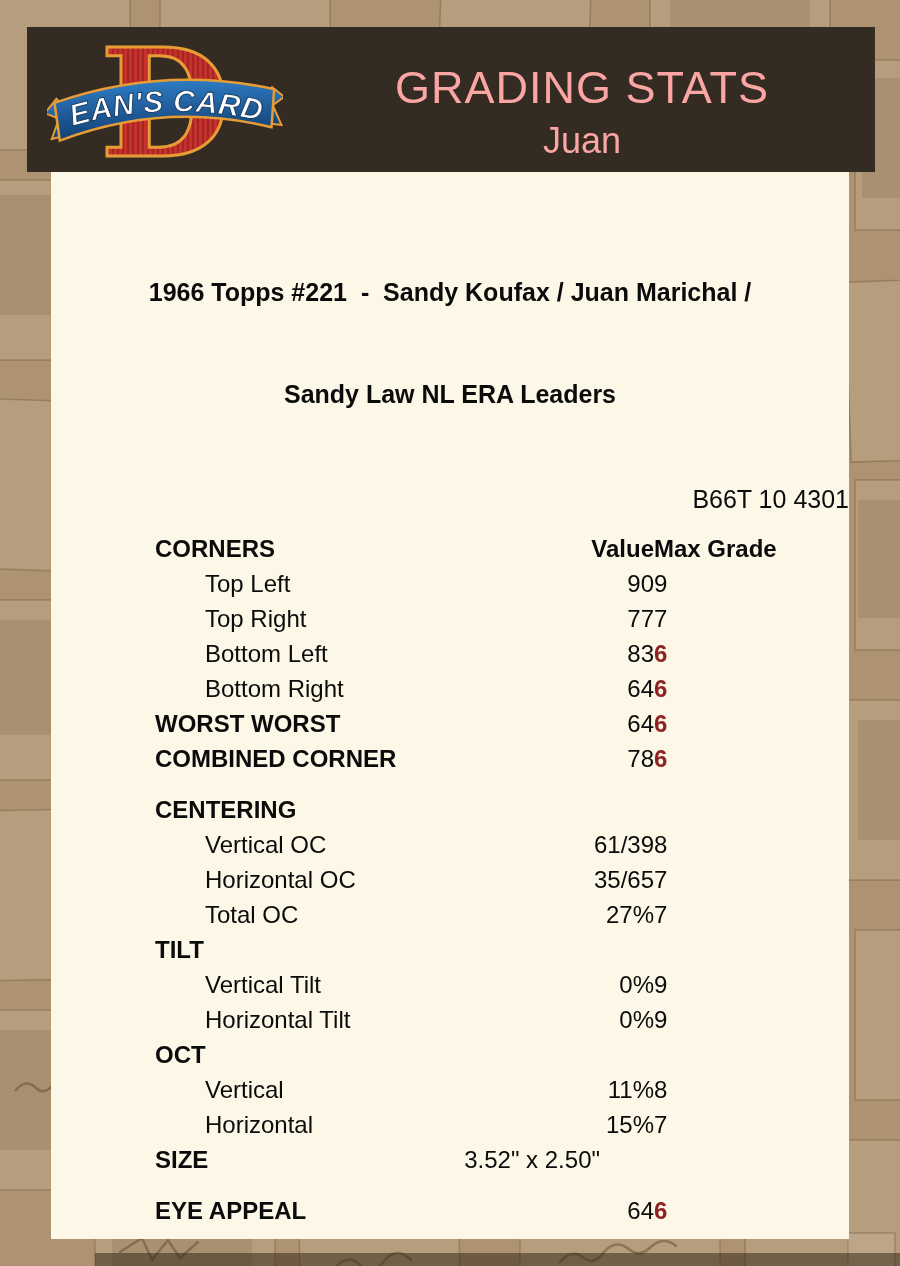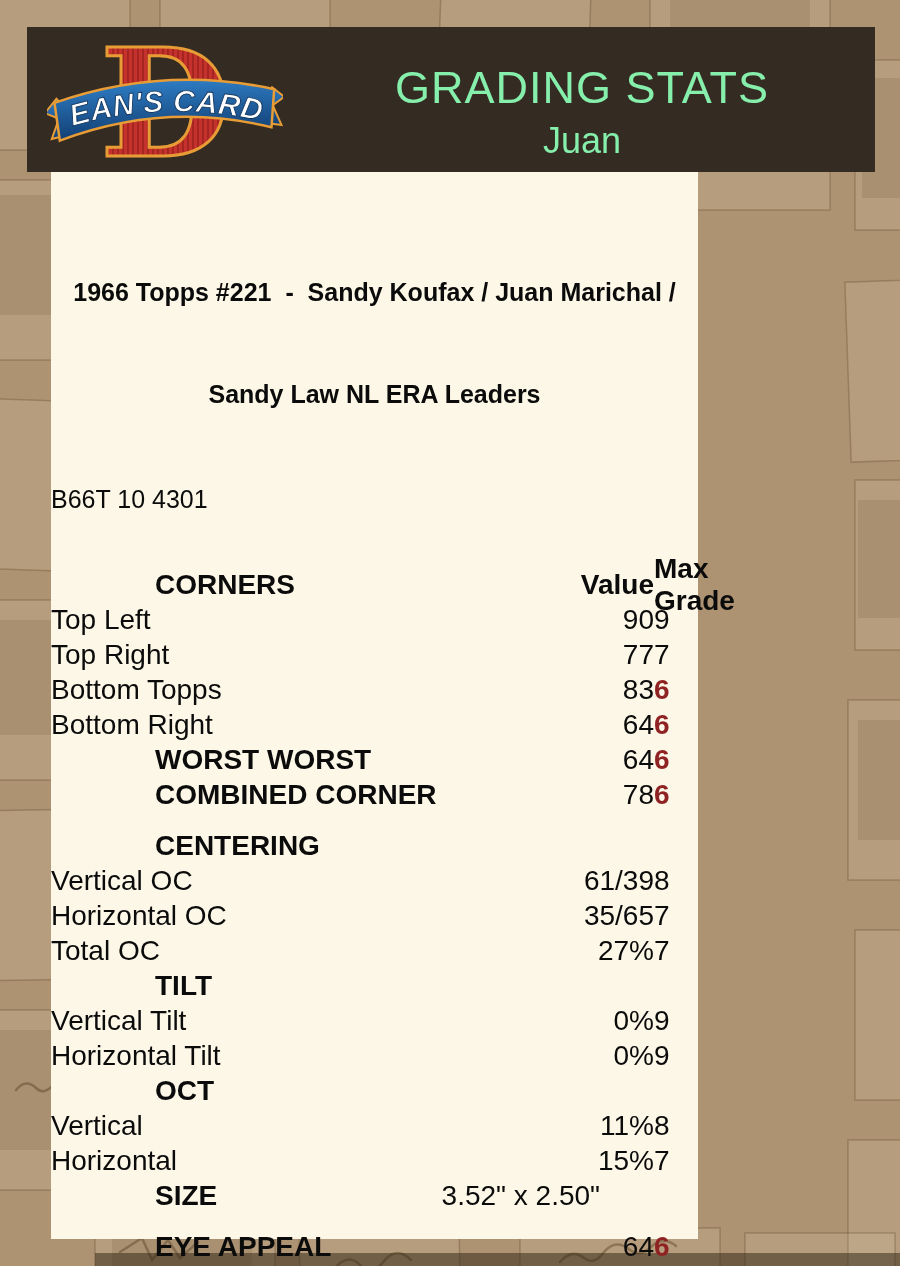--- a/index.html
+++ b/index.html
@@ -12,37 +12,37 @@
   
   .bg-art { position:absolute; left:0; top:0; width:900px; height:1266px; }
 
   
   .topbar {
     position:absolute; left:27px; top:27px; width:848px; height:145px;
     background:#342b22;
   }
   .titles {
     position:absolute; left:320px; top:0; width:470px; height:145px;
-    text-align:center; color:#86efac;
+    text-align:center; color:#fca5a5;
   }
   .main-title { margin-top:36px; font-size:45px; line-height:50px; letter-spacing:1px; font-weight:400; }
   .sub-title  { margin-top:6px; font-size:36px; line-height:44px; font-weight:400; }
   .logo { position:absolute; left:20px; top:8px; width:236px; height:132px; }
 
   
   .panel {
-    position:absolute; left:51px; top:172px; width:647px; height:1067px;
+    position:absolute; left:51px; top:172px; width:798px; height:1067px;
     background:#fcf7e7;
   }
   .card-title { margin-top:35px; text-align:center; font-size:25px; font-weight:bold; line-height:34px; white-space:pre; }
-  .card-code  { margin-top:5px; text-align:left; font-size:25px; line-height:30px; font-weight:400; }
-
-  .stats { margin-top:53px; font-size:28px; }
+  .card-code  { margin-top:5px; text-align:right; font-size:25px; line-height:30px; font-weight:400; }
+
+  .stats { margin-top:17px; font-size:24px; }
   .row { display:flex; height:35px; align-items:center; }
-  .c-label { flex:0 0 393px; box-sizing:border-box; white-space:nowrap; }
+  .c-label { flex:0 0 393px; box-sizing:border-box; padding-left:154px; white-space:nowrap; }
   .section .c-label, .header-row .c-label { padding-left:104px; font-weight:bold; }
   .header-row .c-value, .header-row .c-max { font-weight:bold; }
   .c-value { flex:0 0 210px; text-align:right; }
   .c-max   { flex:0 0 130px; text-align:left; }
   .red .c-max { color:#8f2323; font-weight:bold; }
   .gap { margin-top:16px; }
   .size-row .c-value { transform:translateX(-54px); white-space:nowrap; }
 </style>
 </head>
 <body>
@@ -141,21 +141,21 @@
         <div class="c-label">Top Left</div>
         <div class="c-value">90</div>
         <div class="c-max">9</div>
       </div>
       <div class="row item">
         <div class="c-label">Top Right</div>
         <div class="c-value">77</div>
         <div class="c-max">7</div>
       </div>
       <div class="row item red">
-        <div class="c-label">Bottom Topps</div>
+        <div class="c-label">Bottom Left</div>
         <div class="c-value">83</div>
         <div class="c-max">6</div>
       </div>
       <div class="row item red">
         <div class="c-label">Bottom Right</div>
         <div class="c-value">64</div>
         <div class="c-max">6</div>
       </div>
       <div class="row section red">
         <div class="c-label">WORST WORST</div>

